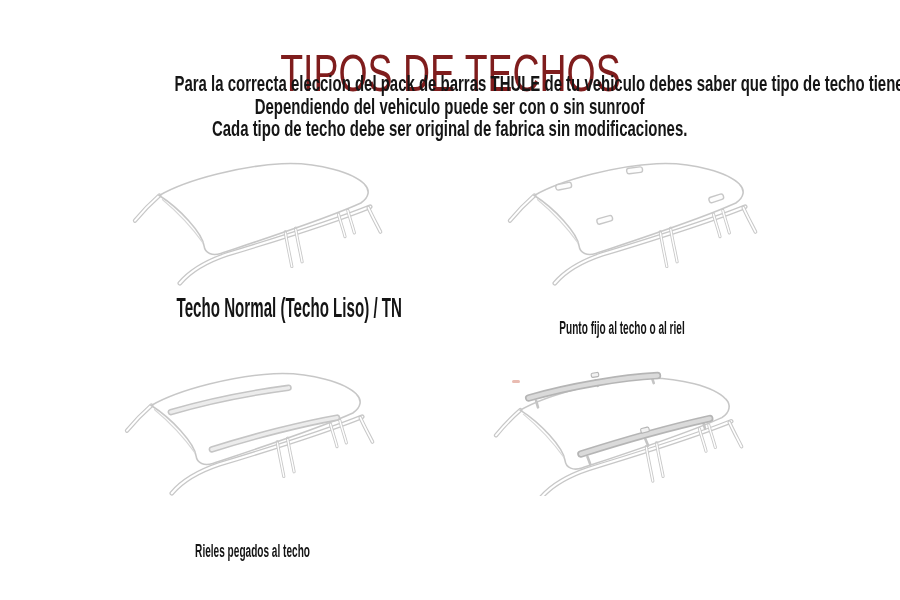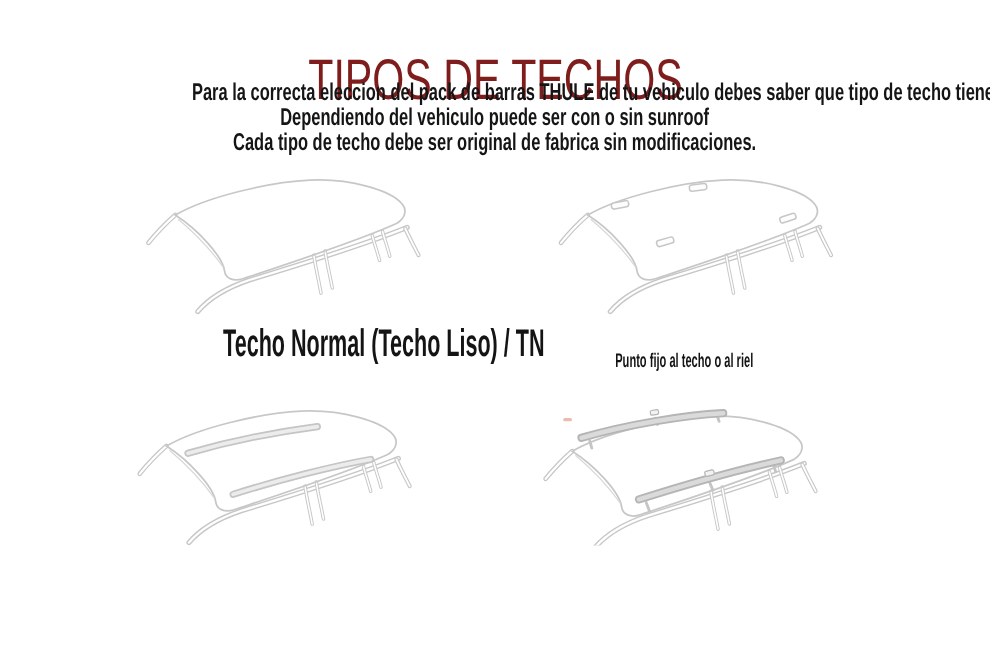--- a/index.html
+++ b/index.html
@@ -31,21 +31,21 @@
 
   .fig{position:absolute;top:3px;left:50%;transform:translateX(-50%)}
   .card-tn .fig{margin-left:8px}
   .card-pf .fig{margin-left:14px}
   .card-ra .fig{top:5px}
   .card-rt .fig{top:4px}
   .fig svg{display:block;opacity:.95}
 
   .label{
     position:absolute;left:0;width:100%;text-align:right;
-    font-size:35px;font-weight:bold;line-height:1;color:#141414;
+    font-size:27px;font-weight:bold;line-height:1;color:#141414;
   }
   .label .cond{transform:scaleX(.56)}
   .card-tn .label{top:137px}
   .card-pf .label{top:136px}
   .card-ra .label{top:151px}
   .card-rt .label{top:151px}
 
   .sublabel{
     position:absolute;left:0;width:100%;text-align:center;
     font-size:18px;font-weight:bold;line-height:1;color:#141414;
@@ -147,20 +147,21 @@
           <path d="M 5,64 C 14,53 23,44 31,37" fill="none" stroke="#ffffff" stroke-width="2.07" stroke-linecap="round"></path>
           <path d="M 31,37 C 62,19 122,5 162,3 C 202,1 240,13 251,25 C 257,31 256,39 247,45 C 210,62 142,84 97,99 C 88,102 80,99 79,91 C 77,77 53,51 31,37 Z" fill="none" stroke="#c5c5c5" stroke-width="1.7"></path>
           <path d="M 34,41 C 52,56 68,74 78,88" fill="none" stroke="#d5d5d5" stroke-width="1.2"></path>
         </g>
         <path d="M 52,44 C 90,33 140,23 178,18" fill="none" stroke="#c2c2c2" stroke-width="7" stroke-linecap="round"></path>
         <path d="M 52,44 C 90,33 140,23 178,18" fill="none" stroke="#ececec" stroke-width="3.6" stroke-linecap="round"></path>
         <path d="M 96,84 C 140,70 195,56 230,50" fill="none" stroke="#c2c2c2" stroke-width="7" stroke-linecap="round"></path>
         <path d="M 96,84 C 140,70 195,56 230,50" fill="none" stroke="#ececec" stroke-width="3.6" stroke-linecap="round"></path>
       </svg>
     </div>
+  <div class="sublabel"><span class="cond">Rieles pegados al techo</span></div>
 </figure>
 
 <figure class="card card-rt">
   <div class="fig">
       <svg viewBox="0 0 280 135" width="262" height="126">
         <g transform="translate(0,6)">
           <path d="M 257,49 C 225,62 160,83 104,100 C 83,107 64,118 53,131" fill="none" stroke="#c5c5c5" stroke-width="5" stroke-linecap="round"></path>
           <path d="M 257,49 C 225,62 160,83 104,100 C 83,107 64,118 53,131" fill="none" stroke="#ffffff" stroke-width="2.25" stroke-linecap="round"></path>
           <path d="M 166,76 C 168,89 171,102 173,113" fill="none" stroke="#c5c5c5" stroke-width="3.4" stroke-linecap="round"></path>
           <path d="M 166,76 C 168,89 171,102 173,113" fill="none" stroke="#ffffff" stroke-width="1.53" stroke-linecap="round"></path>

